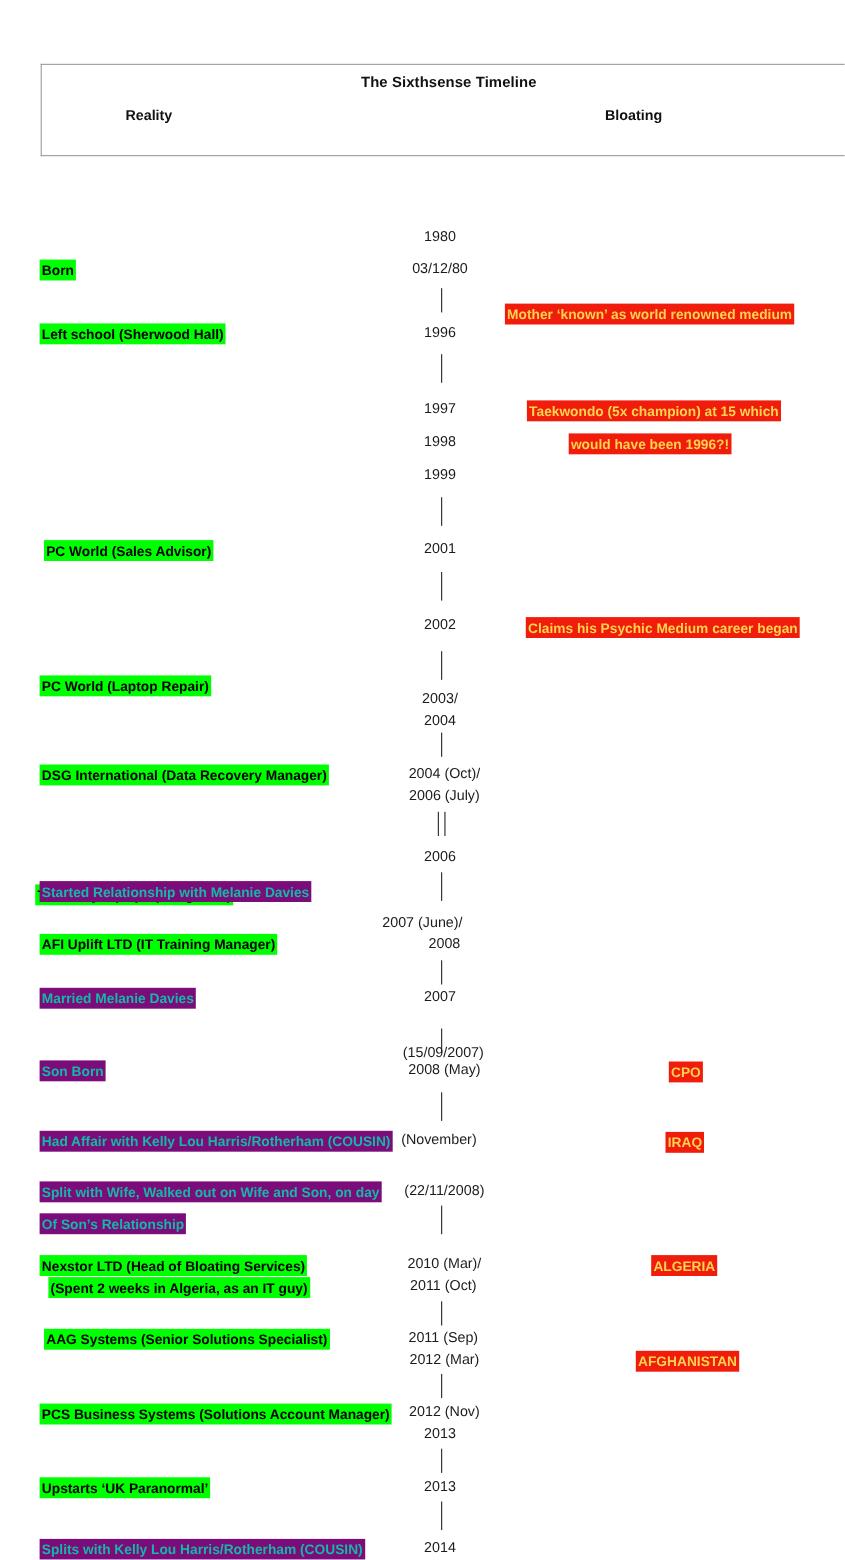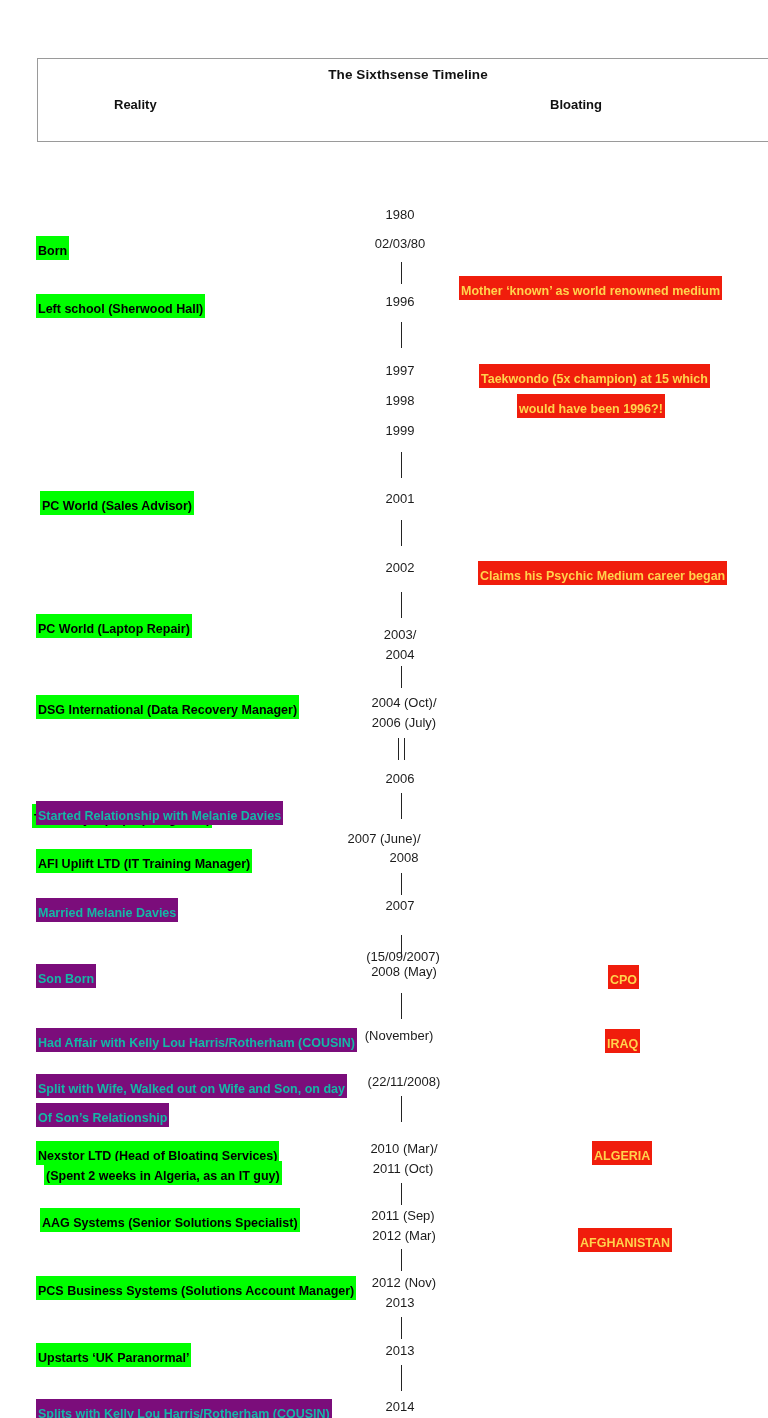--- a/index.html
+++ b/index.html
@@ -72,21 +72,21 @@
     white-space: nowrap;
     line-height: 1.15;
   }
 
   
   .chip {
     position: absolute;
     font-size: 12.5px;
     font-weight: bold;
     line-height: 1.28;
-    padding: 7px 2px 1px 2px;
+    padding: 2px 2px 1px 2px;
     white-space: nowrap;
     box-decoration-break: clone;
   }
   .chip.green {
     background: #00ff00;
     color: #000000;
   }
   .chip.purple {
     background: #7b0d7b;
     color: #14b8a6;
@@ -122,21 +122,21 @@
       <div class="tick" style="left: 401px; top: 993px; height: 26px;"></div>
       <div class="tick" style="left: 401px; top: 1096px; height: 26px;"></div>
       <div class="tick" style="left: 401px; top: 1183px; height: 22px;"></div>
       <div class="tick" style="left: 401px; top: 1249px; height: 22px;"></div>
       <div class="tick" style="left: 401px; top: 1317px; height: 22px;"></div>
       <div class="tick" style="left: 401px; top: 1365px; height: 26px;"></div>
     </div>
 
   <div id="dates-layer">
       <div class="date" style="left: 400px; top: 208px;">1980</div>
-      <div class="date" style="left: 400px; top: 237px;">02/03/80</div>
+      <div class="date" style="left: 400px; top: 237px;">03/12/80</div>
       <div class="date" style="left: 400px; top: 295px;">1996</div>
       <div class="date" style="left: 400px; top: 364px;">1997</div>
       <div class="date" style="left: 400px; top: 394px;">1998</div>
       <div class="date" style="left: 400px; top: 424px;">1999</div>
       <div class="date" style="left: 400px; top: 492px;">2001</div>
       <div class="date" style="left: 400px; top: 561px;">2002</div>
       <div class="date" style="left: 400px; top: 628px;">2003/</div>
       <div class="date" style="left: 400px; top: 648px;">2004</div>
       <div class="date" style="left: 404px; top: 696px;">2004 (Oct)/</div>
       <div class="date" style="left: 404px; top: 716px;">2006 (July)</div>

